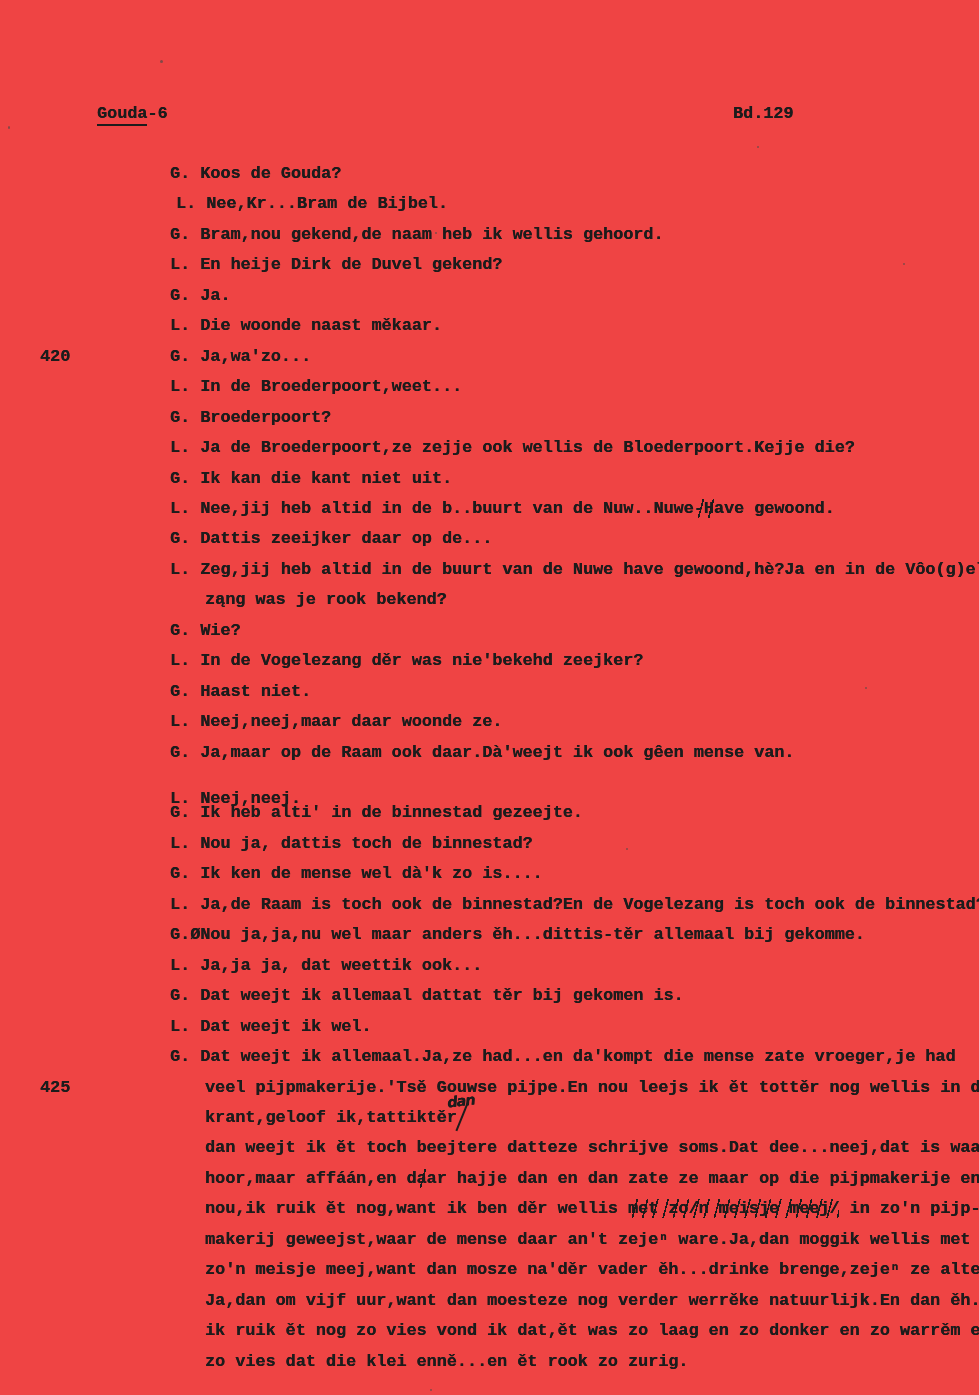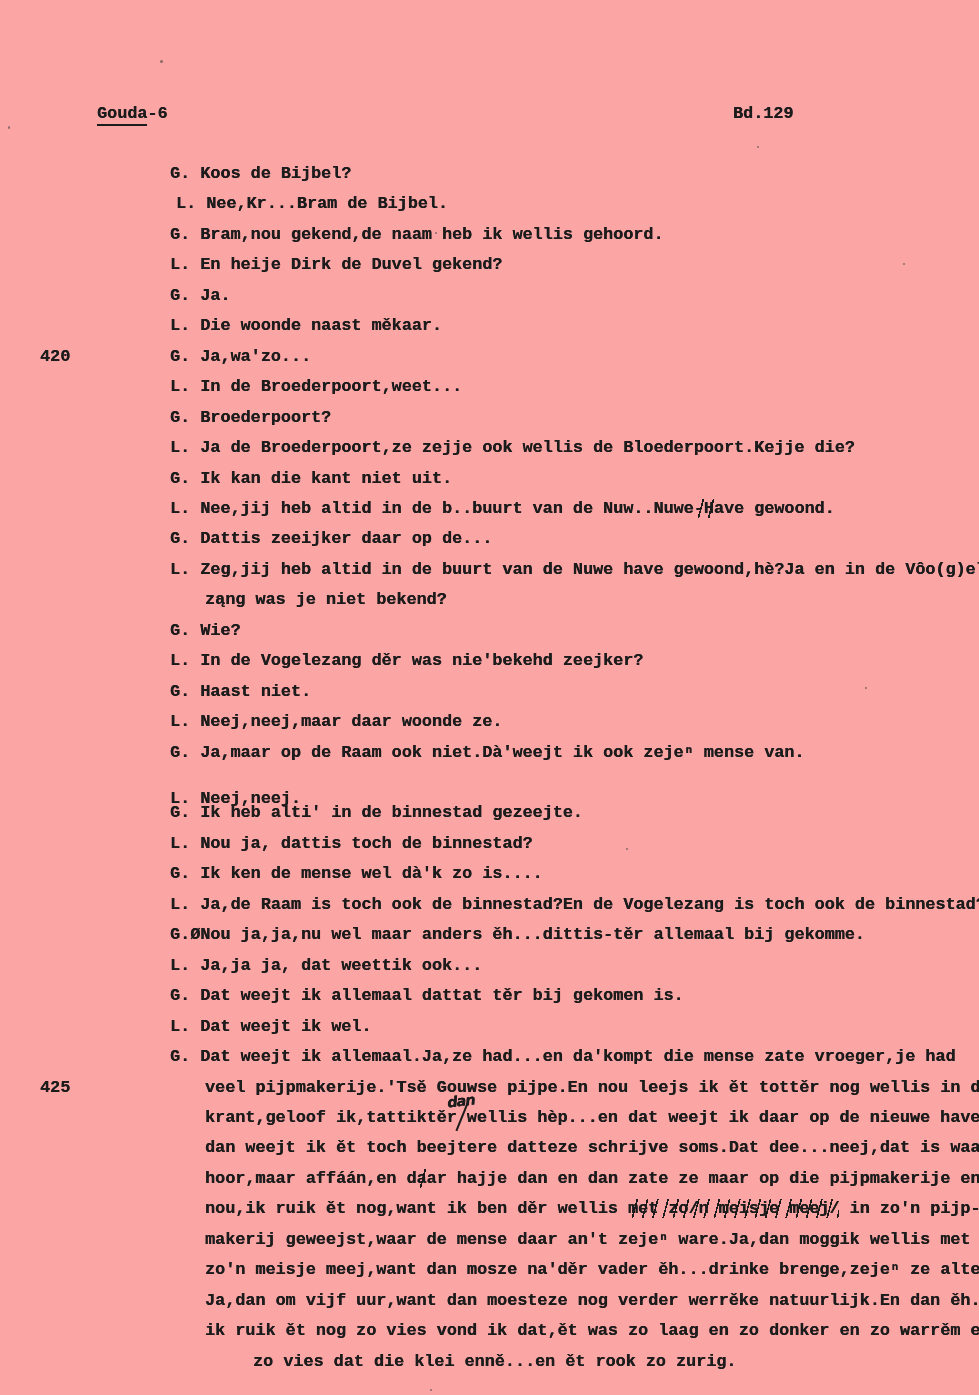--- a/index.html
+++ b/index.html
@@ -1,19 +1,19 @@
 <!DOCTYPE html>
 <html><head>
 <meta charset="utf-8">
 <style>
   html,body{margin:0;padding:0;background:#e8e8e6;}
   .page{
     position:relative;
     width:979px;height:1395px;
-    background:#fca5a5;
+    background:#ef4444;
     overflow:hidden;
     font-family:"Liberation Mono","DejaVu Sans Mono",monospace;
     color:#1c1c1c;
   }
   .hdr{
     position:absolute;top:104px;
     font-size:16.8px;line-height:20px;font-weight:bold;
     white-space:pre;text-shadow:0.3px 0 0 currentColor;
   }
   .hdr-left{left:97px;}
@@ -49,60 +49,60 @@
 </head>
 <body>
 
 <div class="page">
 
   <div class="hdr hdr-left"><span class="underlined">Gouda</span><span>-6</span></div>
 
   <div class="hdr hdr-right">Bd.129</div>
 
   <div id="transcript">
-      <div class="line" style="top: 164px; left: 170px;"><span>G. </span><span>Koos de Bijbel?</span></div>
+      <div class="line" style="top: 164px; left: 170px;"><span>G. </span><span>Koos de Gouda?</span></div>
       <div class="line" style="top: 194.45px; left: 176px;"><span>L. </span><span>Nee,Kr...Bram de Bijbel.</span></div>
       <div class="line" style="top: 224.9px; left: 170px;"><span>G. </span><span>Bram,nou gekend,de naam heb ik wellis gehoord.</span></div>
       <div class="line" style="top: 255.35px; left: 170px;"><span>L. </span><span>En heije Dirk de Duvel gekend?</span></div>
       <div class="line" style="top: 285.8px; left: 170px;"><span>G. </span><span>Ja.</span></div>
       <div class="line" style="top: 316.25px; left: 170px;"><span>L. </span><span>Die woonde naast měkaar.</span></div>
       <div class="line" style="top: 346.7px; left: 170px;"><span class="mnum" style="left: -130px;">420</span><span>G. </span><span>Ja,wa'zo...</span></div>
       <div class="line" style="top: 377.15px; left: 170px;"><span>L. </span><span>In de Broederpoort,weet...</span></div>
       <div class="line" style="top: 407.6px; left: 170px;"><span>G. </span><span>Broederpoort?</span></div>
       <div class="line" style="top: 438.05px; left: 170px;"><span>L. </span><span>Ja de Broederpoort,ze zejje ook wellis de Bloederpoort.Kejje die?</span></div>
       <div class="line" style="top: 468.5px; left: 170px;"><span>G. </span><span>Ik kan die kant niet uit.</span></div>
       <div class="line" style="top: 498.95px; left: 170px;"><span>L. </span><span>Nee,jij heb altid in de b..buurt van de Nuw..Nuwe</span><span class="seg-strike">-H</span><span>ave gewoond.</span></div>
       <div class="line" style="top: 529.4px; left: 170px;"><span>G. </span><span>Dattis zeeijker daar op de...</span></div>
       <div class="line" style="top: 559.85px; left: 170px;"><span>L. </span><span>Zeg,jij heb altid in de buurt van de Nuwe have gewoond,hè?Ja en in de Vôo(g)ele</span></div>
-      <div class="line" style="top: 590.3px; left: 205px;"><span>ząng was je niet bekend?</span></div>
+      <div class="line" style="top: 590.3px; left: 205px;"><span>ząng was je rook bekend?</span></div>
       <div class="line" style="top: 620.75px; left: 170px;"><span>G. </span><span>Wie?</span></div>
       <div class="line" style="top: 651.2px; left: 170px;"><span>L. </span><span>In de Vogelezang děr was nie'bekehd zeejker?</span></div>
       <div class="line" style="top: 681.65px; left: 170px;"><span>G. </span><span>Haast niet.</span></div>
       <div class="line" style="top: 712.1px; left: 170px;"><span>L. </span><span>Neej,neej,maar daar woonde ze.</span></div>
-      <div class="line" style="top: 742.55px; left: 170px;"><span>G. </span><span>Ja,maar op de Raam ook niet.Dà'weejt ik ook zejeⁿ mense van.</span></div>
+      <div class="line" style="top: 742.55px; left: 170px;"><span>G. </span><span>Ja,maar op de Raam ook daar.Dà'weejt ik ook gêen mense van.</span></div>
       <div class="line" style="top: 773px; left: 170px; margin-top: 16px;"><span>L. </span><span>Neej,neej.</span></div>
       <div class="line" style="top: 803.45px; left: 170px;"><span>G. </span><span>Ik heb alti' in de binnestad gezeejte.</span></div>
       <div class="line" style="top: 833.9px; left: 170px;"><span>L. </span><span>Nou ja, dattis toch de binnestad?</span></div>
       <div class="line" style="top: 864.35px; left: 170px;"><span>G. </span><span>Ik ken de mense wel dà'k zo is....</span></div>
       <div class="line" style="top: 894.8px; left: 170px;"><span>L. </span><span>Ja,de Raam is toch ook de binnestad?En de Vogelezang is toch ook de binnestad?</span></div>
       <div class="line" style="top: 925.25px; left: 170px;"><span>G.</span><span>ØNou ja,ja,nu wel maar anders ěh...dittis-těr allemaal bij gekomme.</span></div>
       <div class="line" style="top: 955.7px; left: 170px;"><span>L. </span><span>Ja,ja ja, dat weettik ook...</span></div>
       <div class="line" style="top: 986.15px; left: 170px;"><span>G. </span><span>Dat weejt ik allemaal dattat těr bij gekomen is.</span></div>
       <div class="line" style="top: 1016.6px; left: 170px;"><span>L. </span><span>Dat weejt ik wel.</span></div>
       <div class="line" style="top: 1047.05px; left: 170px;"><span>G. </span><span>Dat weejt ik allemaal.Ja,ze had...en da'kompt die mense zate vroeger,je had</span></div>
       <div class="line" style="top: 1077.5px; left: 205px;"><span class="mnum" style="left: -165px;">425</span><span>veel pijpmakerije.'Tsě Gouwse pijpe.En nou leejs ik ět tottěr nog wellis in de</span></div>
-      <div class="line" style="top: 1107.95px; left: 205px;"><span>krant,geloof ik,tattiktěr</span><span class="seg-insert"><span class="caret"></span><span class="word">dan</span></span><span>wellis hèp...en dat weejt ik daar op de nieuwe have</span></div>
+      <div class="line" style="top: 1107.95px; left: 205px;"><span>krant,geloof ik,tattiktěr</span><span class="seg-insert"><span class="caret"></span><span class="word">dan</span></span></div>
       <div class="line" style="top: 1138.4px; left: 205px;"><span>dan weejt ik ět toch beejtere datteze schrijve soms.Dat dee...neej,dat is waar</span></div>
       <div class="line" style="top: 1168.85px; left: 205px;"><span>hoor,maar affáán,en d</span><span class="seg-strike">a</span><span>ar hajje dan en dan zate ze maar op die pijpmakerije en</span></div>
       <div class="line" style="top: 1199.3px; left: 205px;"><span>nou,ik ruik ět nog,want ik ben děr wellis </span><span class="seg-strike">met zo/n meisje meej/</span><span> in zo'n pijp-</span></div>
       <div class="line" style="top: 1229.75px; left: 205px;"><span>makerij geweejst,waar de mense daar an't zejeⁿ ware.Ja,dan moggik wellis met</span></div>
       <div class="line" style="top: 1260.2px; left: 205px;"><span>zo'n meisje meej,want dan mosze na'děr vader ěh...drinke brenge,zejeⁿ ze altet..</span></div>
       <div class="line" style="top: 1290.65px; left: 205px;"><span>Ja,dan om vijf uur,want dan moesteze nog verder werrěke natuurlijk.En dan ěh...</span></div>
       <div class="line" style="top: 1321.1px; left: 205px;"><span>ik ruik ět nog zo vies vond ik dat,ět was zo laag en zo donker en zo warrěm en</span></div>
-      <div class="line" style="top: 1351.55px; left: 205px; margin-left: 48px;"><span>zo vies dat die klei enně...en ět rook zo zurig.</span></div>
+      <div class="line" style="top: 1351.55px; left: 205px;"><span>zo vies dat die klei enně...en ět rook zo zurig.</span></div>
     </div>
 
   <div class="speck" style="left:160px;top:60px;width:3px;height:3px;"></div>
   <div class="speck" style="left:435px;top:232px;width:2px;height:2px;"></div>
   <div class="speck" style="left:903px;top:263px;width:2px;height:2px;"></div>
   <div class="speck" style="left:757px;top:146px;width:2px;height:2px;"></div>
   <div class="speck" style="left:626px;top:848px;width:2px;height:2px;"></div>
   <div class="speck" style="left:430px;top:1389px;width:2px;height:2px;"></div>
   <div class="speck" style="left:8px;top:126px;width:2px;height:3px;"></div>
   <div class="speck" style="left:865px;top:687px;width:2px;height:2px;"></div>

